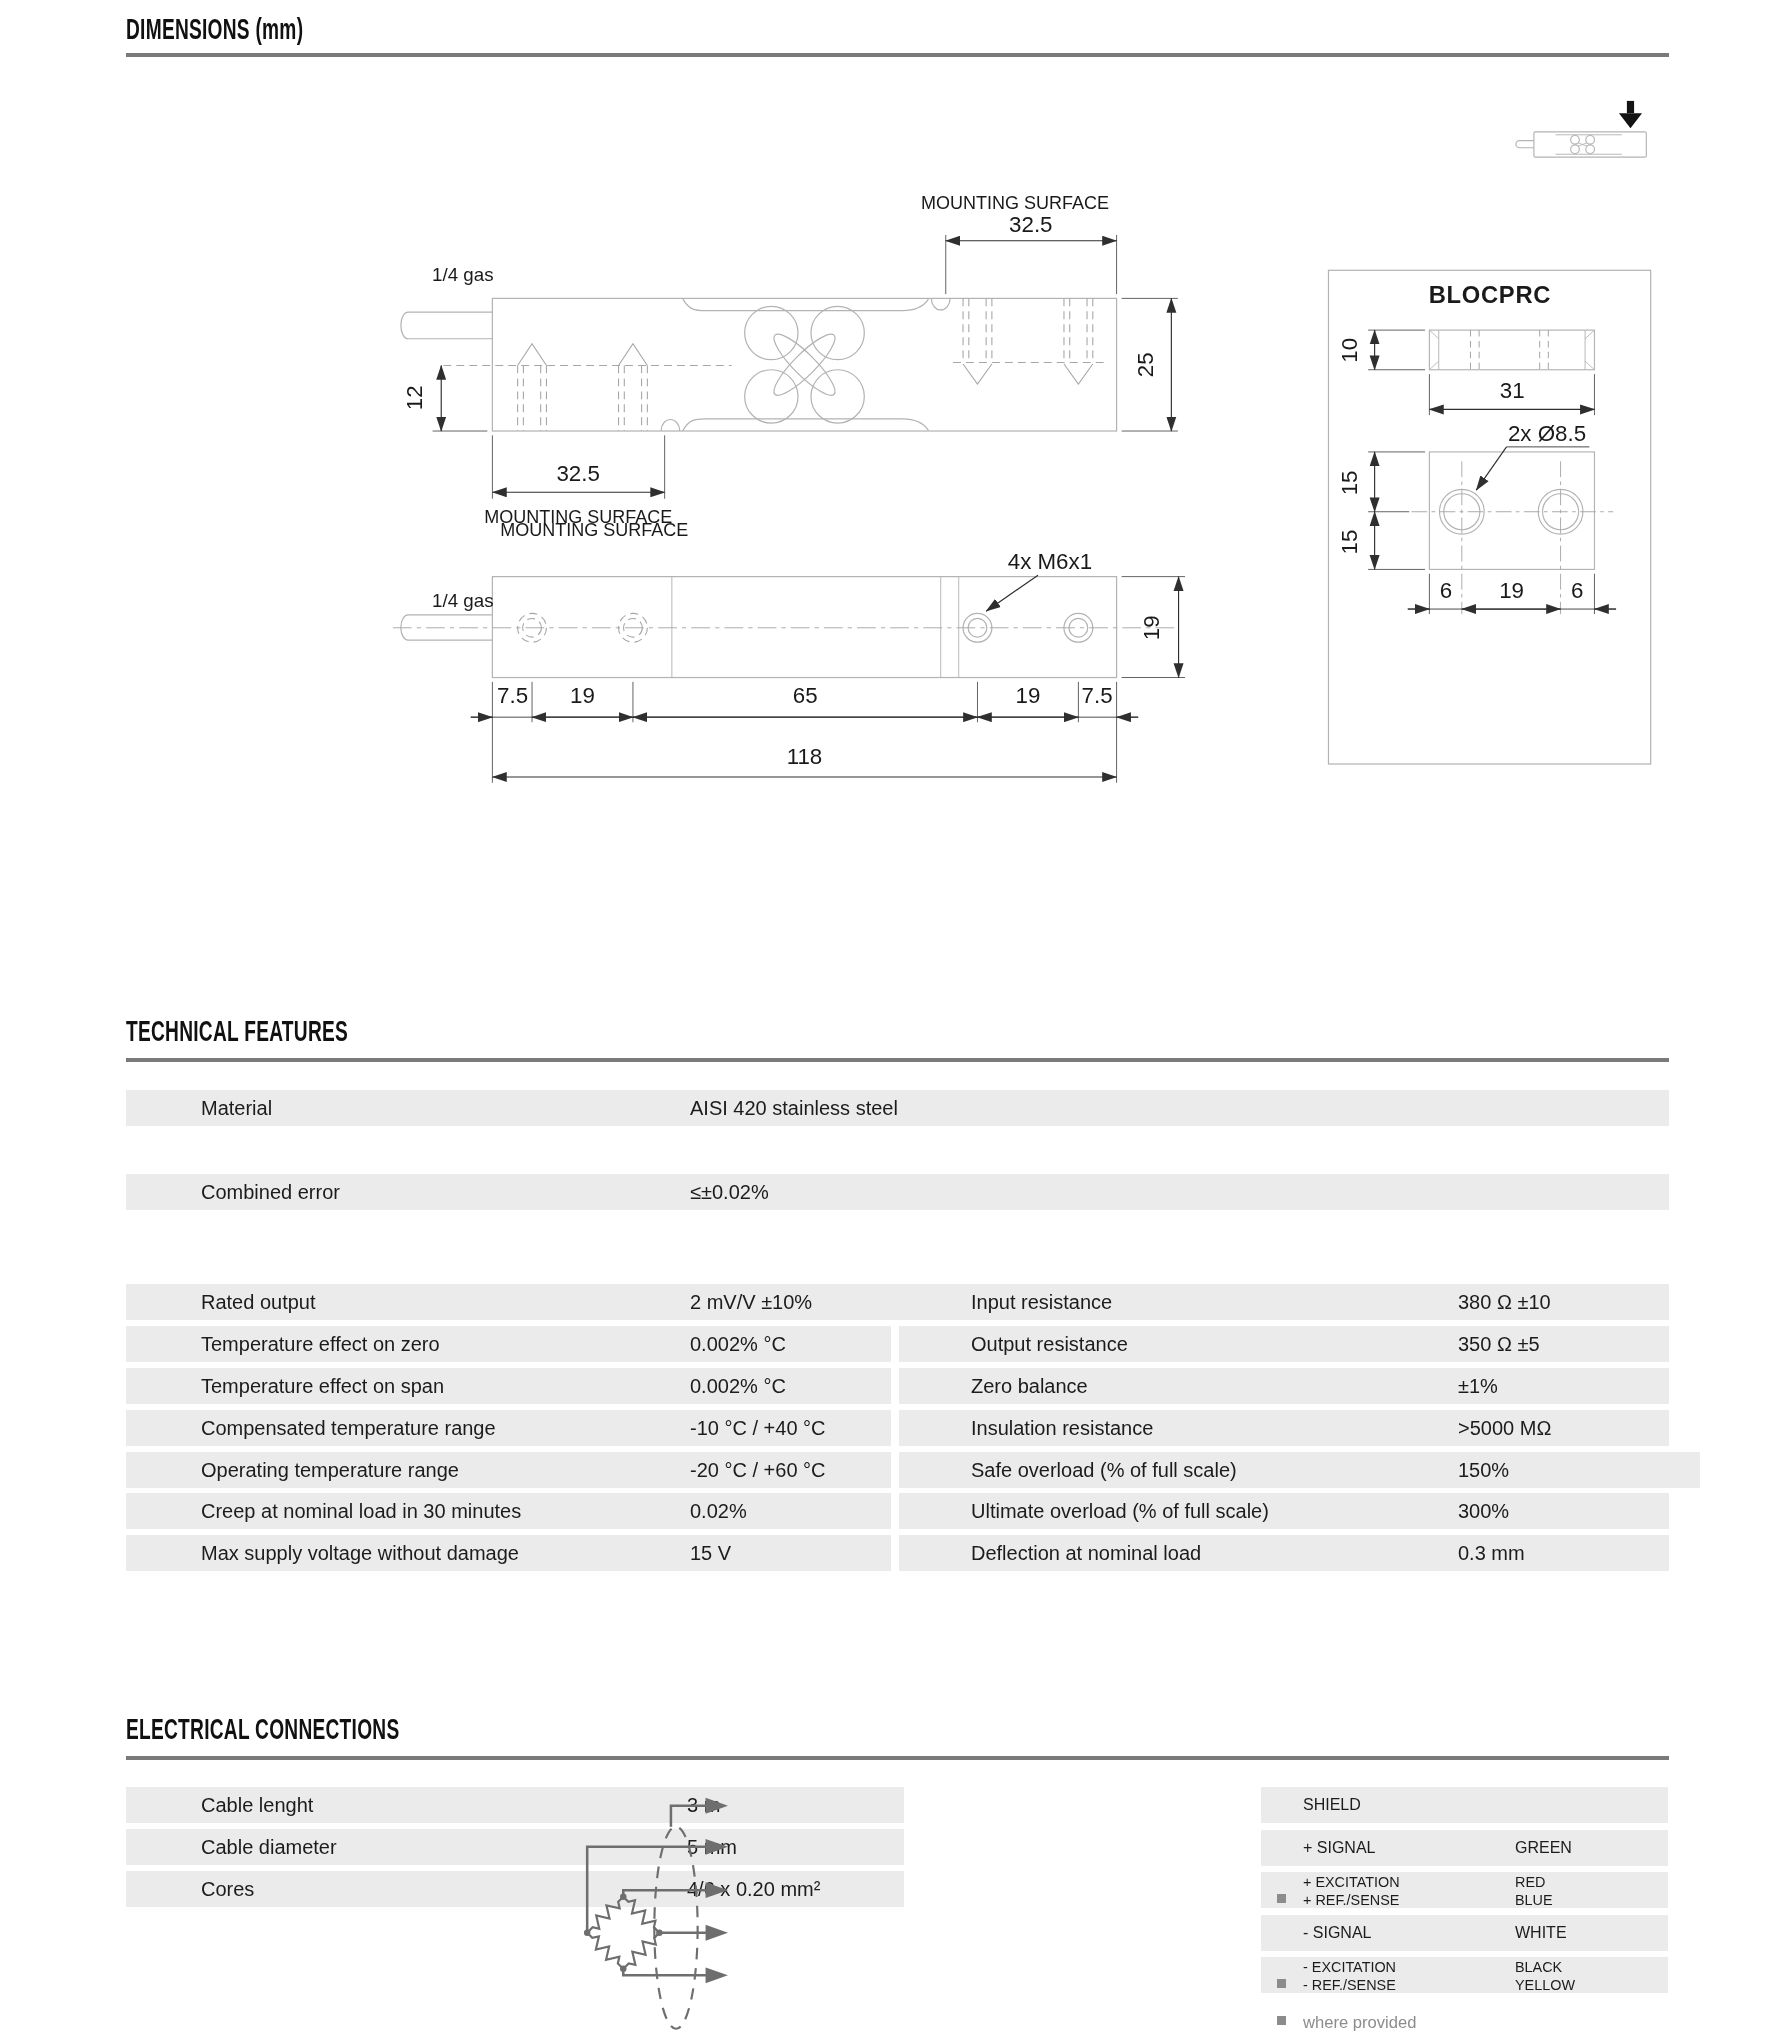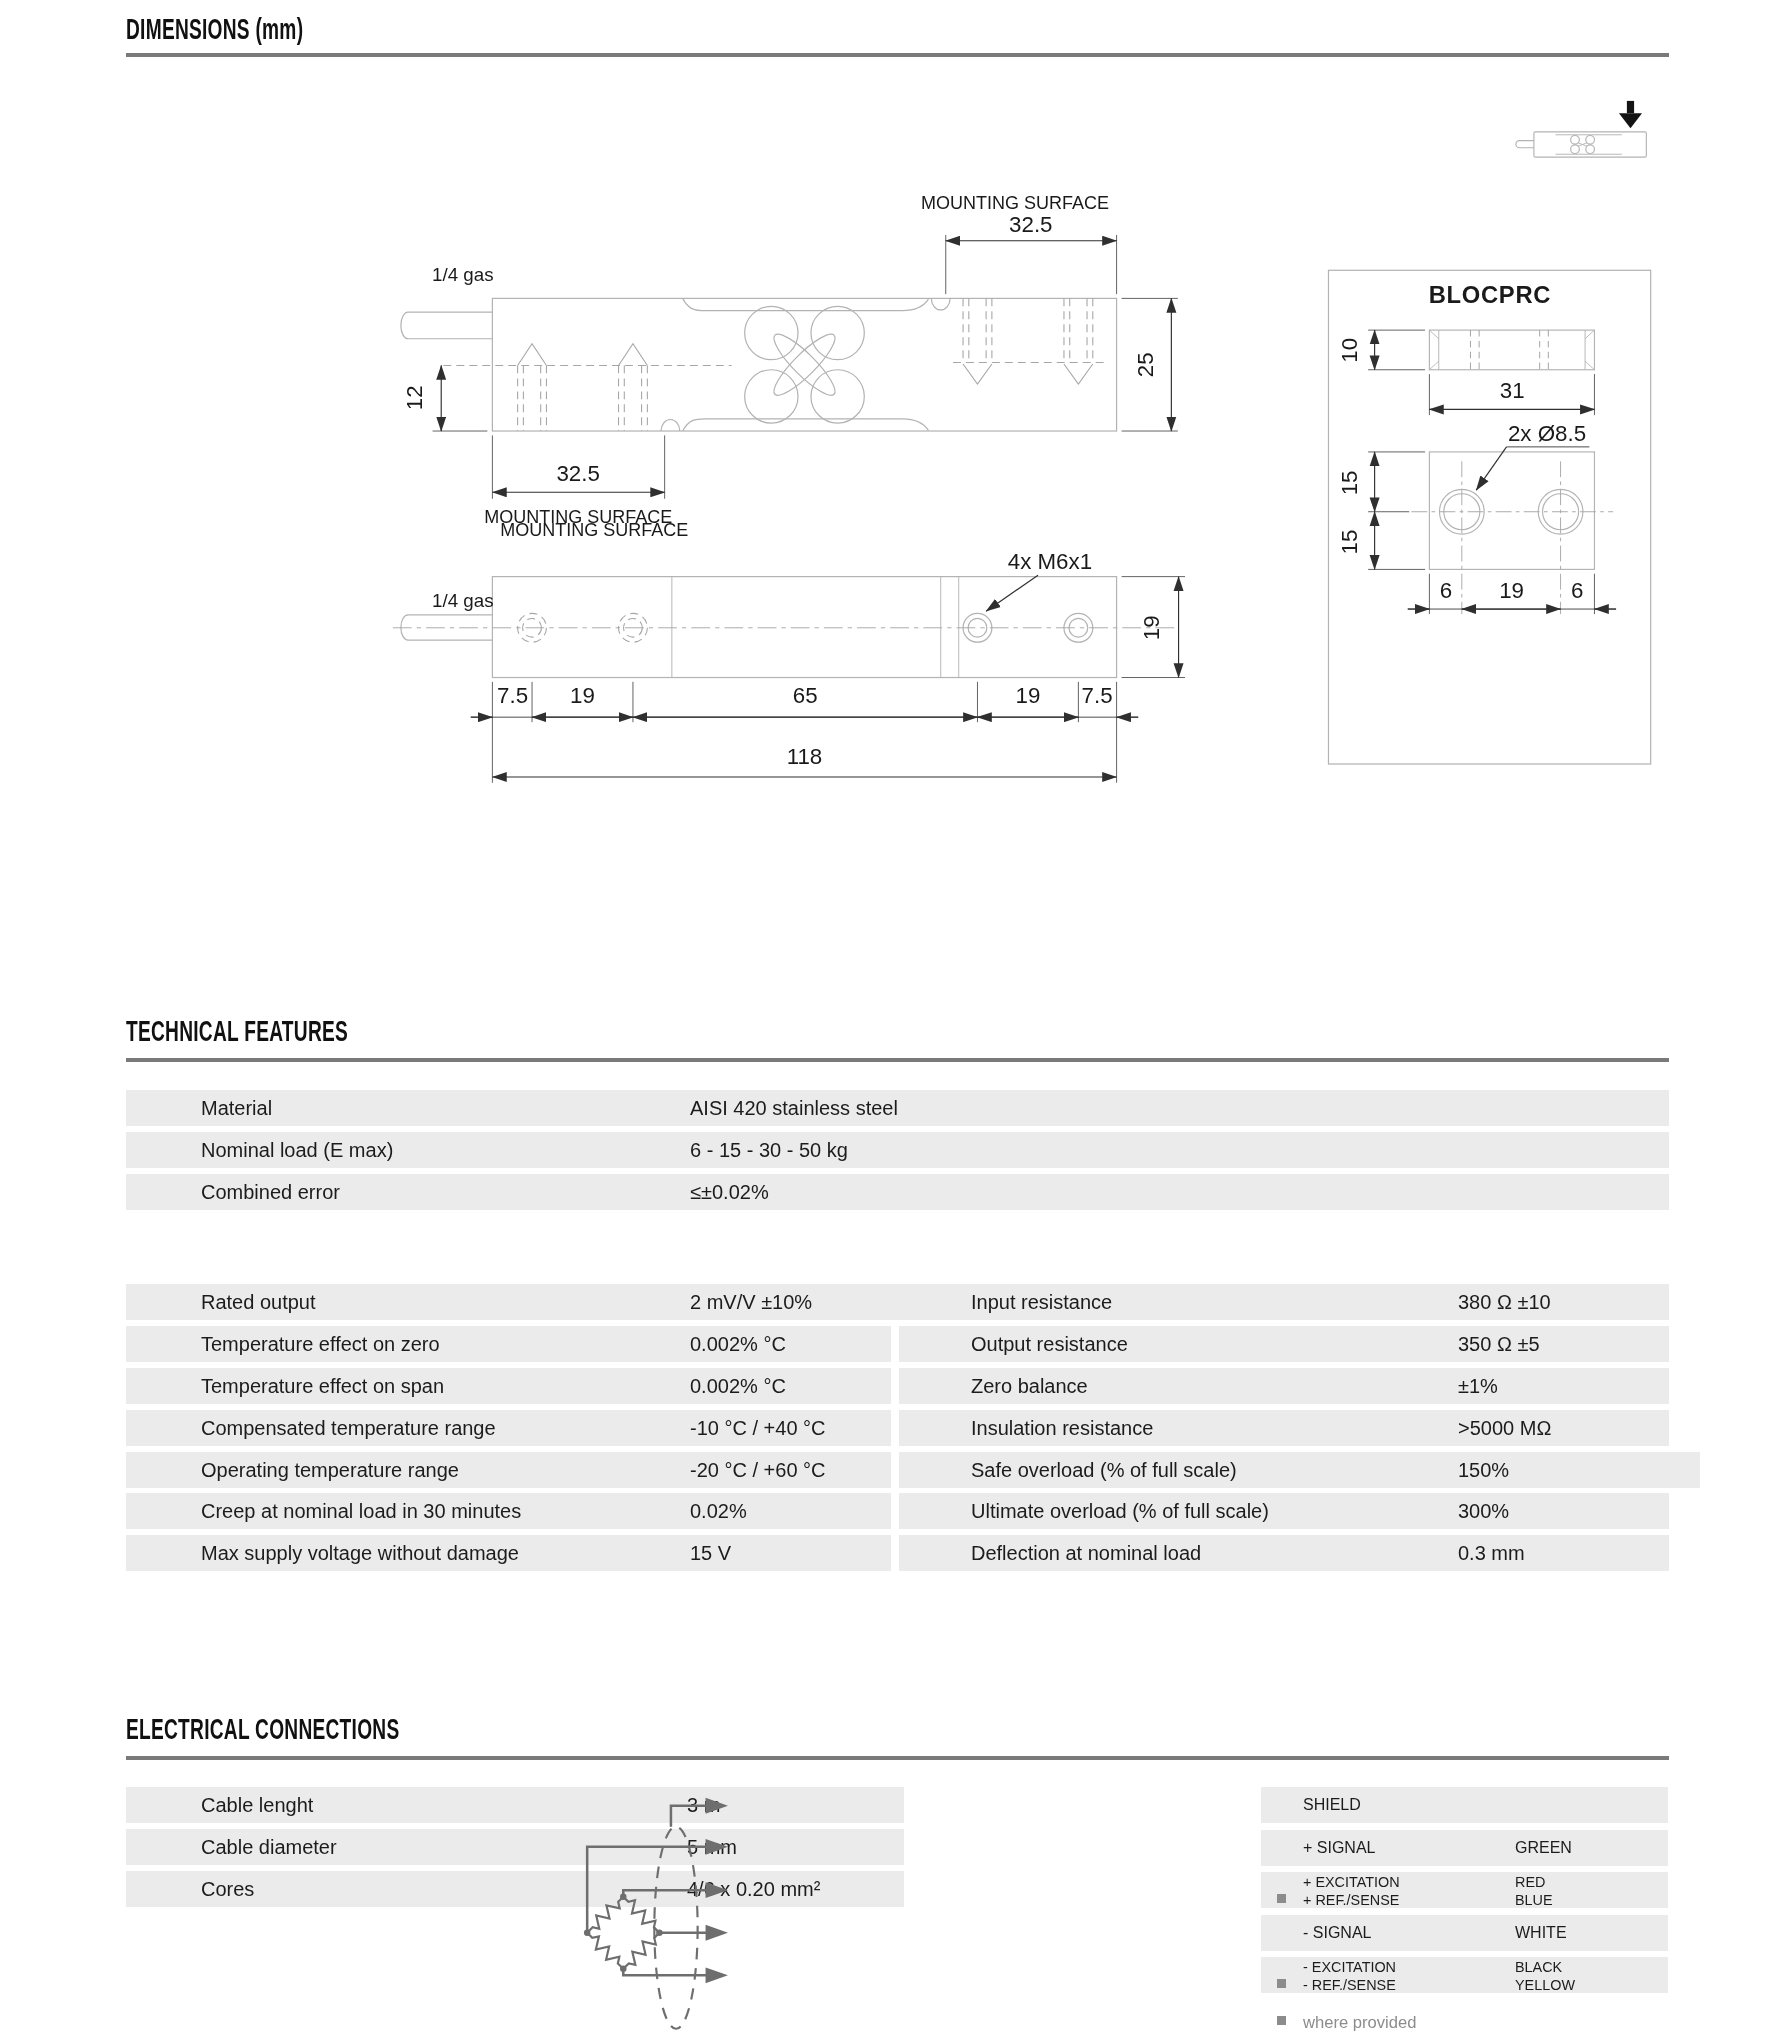--- a/index.html
+++ b/index.html
@@ -218,24 +218,20 @@
       <text x="2006" y="830" font-size="31" text-anchor="middle">6</text>
       <text x="2097" y="830" font-size="31" text-anchor="middle">19</text>
       <text x="2188" y="830" font-size="31" text-anchor="middle">6</text>
     </g>
   </svg>
 
   <div class="trow" style="left:126px;top:1090px;width:1543px;height:36px;">
     <span class="lbl">Material</span>
     <span class="val">AISI 420 stainless steel</span>
   </div>
-  <div class="trow" style="left:126px;top:1132px;width:1543px;height:36px;">
-    <span class="lbl">Nominal load (E max)</span>
-    <span class="val">6 - 15 - 30 - 50 kg</span>
-  </div>
   <div class="trow" style="left:126px;top:1174px;width:1543px;height:36px;">
     <span class="lbl">Combined error</span>
     <span class="val">≤±0.02%</span>
   </div>
 
   <div class="trow" style="left:126px;top:1284px;width:765px;height:36px;padding-left:48px;">
     <span class="lbl">Rated output</span>
     <span class="val">2 mV/V ±10%</span>
   </div>
   <div class="trow" style="left:126px;top:1326px;width:765px;height:36px;">

